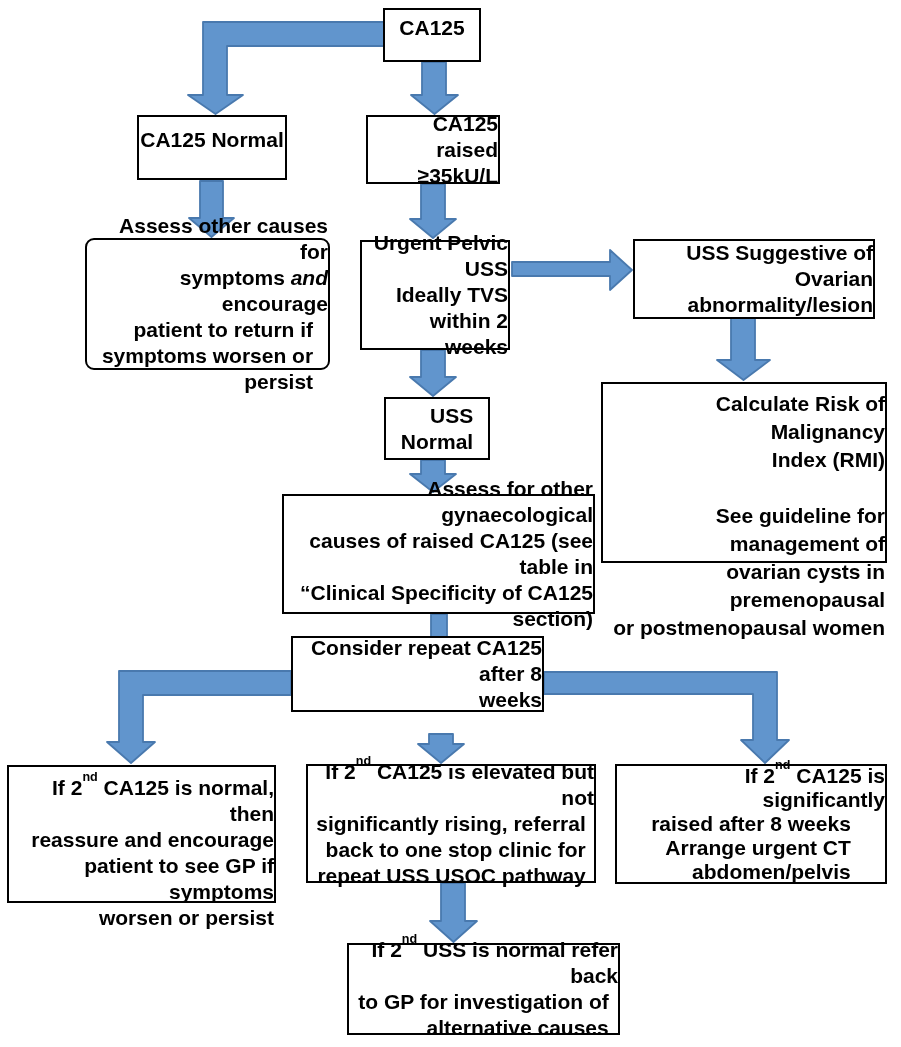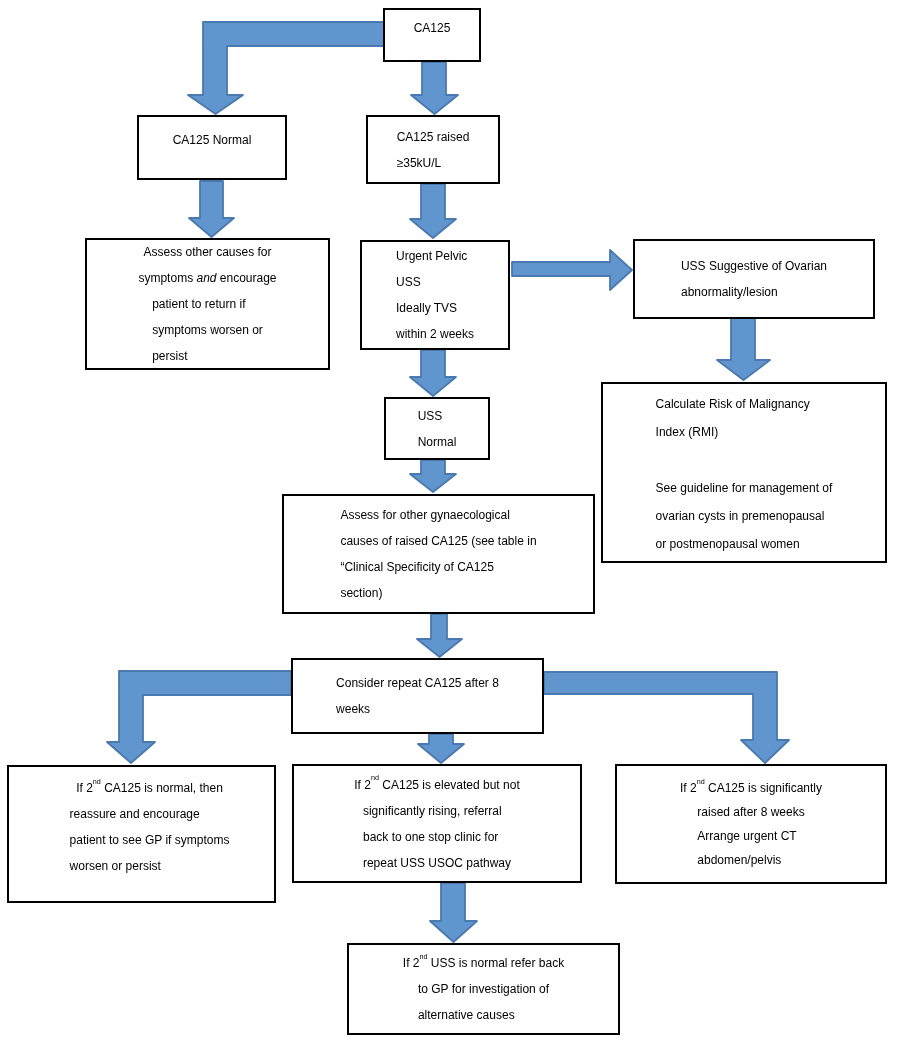--- a/index.html
+++ b/index.html
@@ -13,23 +13,24 @@
   }
   .arrows{position:absolute;left:0;top:0;}
   .arrows polygon{stroke-width:1.8;stroke-linejoin:round;}
   .box{
     position:absolute;
     background:#ffffff;
     border:2px solid #000000;
     box-sizing:border-box;
     display:flex;flex-direction:column;
     align-items:center;justify-content:center;
-    text-align:left;
-    font-size:12px;line-height:26px;
+    text-align:right;
+    font-size:21px;line-height:26px;
     white-space:pre-line;
+    font-weight:bold;
   }
   .box.top{justify-content:flex-start;}
   .box.lh24{line-height:24px;}
   .box.lh28{line-height:28px;}
   sup{font-size:0.6em;line-height:0;position:relative;top:-0.45em;}
   i{font-style:italic;}
 </style>
 </head>
 <body>
 
@@ -57,21 +58,21 @@
 
   <div class="box top" style="left:137px;top:115px;width:150px;height:65px;padding-top:10px;">
     <div>CA125 Normal</div>
   </div>
 
   <div class="box" style="left:366px;top:115px;width:134px;height:69px;">
     <div>CA125 raised
 ≥35kU/L</div>
   </div>
 
-  <div class="box" style="left:85px;top:238px;width:245px;height:132px;">
+  <div class="box" style="left:85px;top:238px;width:245px;height:132px;border-radius:9px;">
     <div>Assess other causes for</div>
     <div><span>symptoms </span><i>and</i><span> encourage</span></div>
     <div>patient to return if
 symptoms worsen or
 persist</div>
   </div>
 
   <div class="box" style="left:360px;top:240px;width:150px;height:110px;">
     <div>Urgent Pelvic
 USS
@@ -98,33 +99,33 @@
 Normal</div>
   </div>
 
   <div class="box" style="left:282px;top:494px;width:313px;height:120px;">
     <div>Assess for other gynaecological
 causes of raised CA125 (see table in
 “Clinical Specificity of CA125
 section)</div>
   </div>
 
-  <div class="box" style="left:291px;top:658px;width:253px;height:76px;">
+  <div class="box" style="left:291px;top:636px;width:253px;height:76px;">
     <div>Consider repeat CA125 after 8
 weeks</div>
   </div>
 
   <div class="box top" style="left:7px;top:765px;width:269px;height:138px;padding-top:8px;padding-left:16px;">
     <div><span>If 2</span><sup>nd</sup><span> CA125 is normal, then</span></div>
     <div>reassure and encourage
 patient to see GP if symptoms
 worsen or persist</div>
   </div>
 
-  <div class="box" style="left:292px;top:764px;width:290px;height:119px;">
+  <div class="box" style="left:306px;top:764px;width:290px;height:119px;">
     <div><span>If 2</span><sup>nd</sup><span> CA125 is elevated but not</span></div>
     <div>significantly rising, referral
 back to one stop clinic for
 repeat USS USOC pathway</div>
   </div>
 
   <div class="box lh24" style="left:615px;top:764px;width:272px;height:120px;">
     <div><span>If 2</span><sup>nd</sup><span> CA125 is significantly</span></div>
     <div>raised after 8 weeks
 Arrange urgent CT

